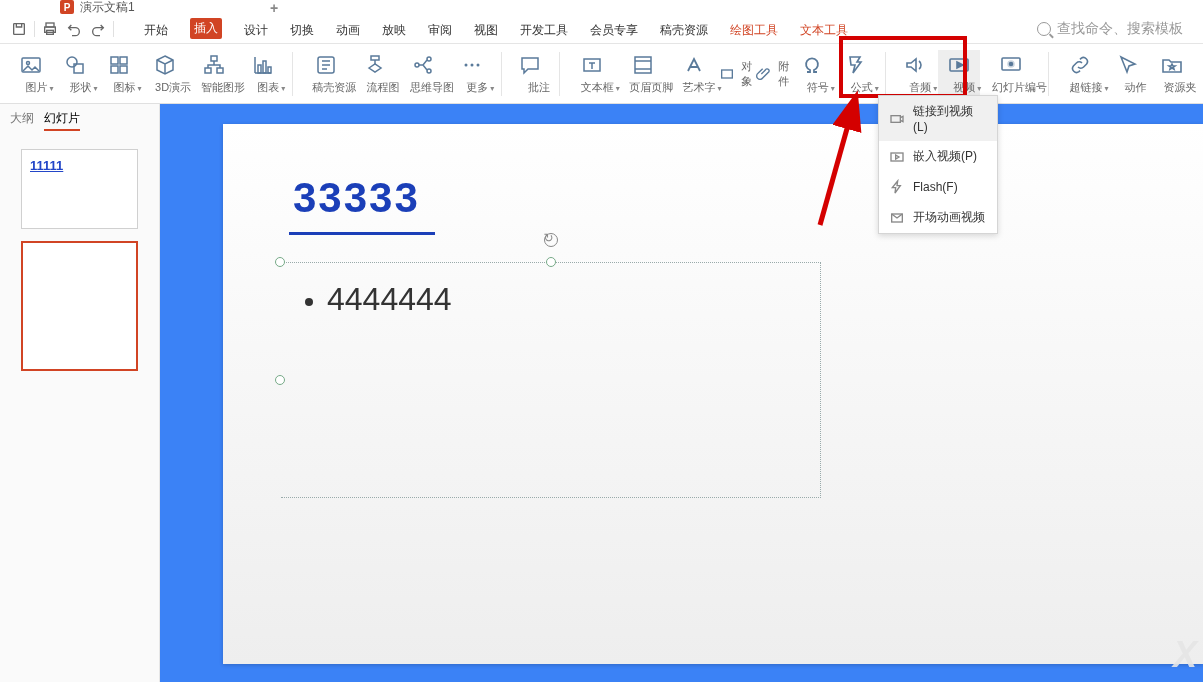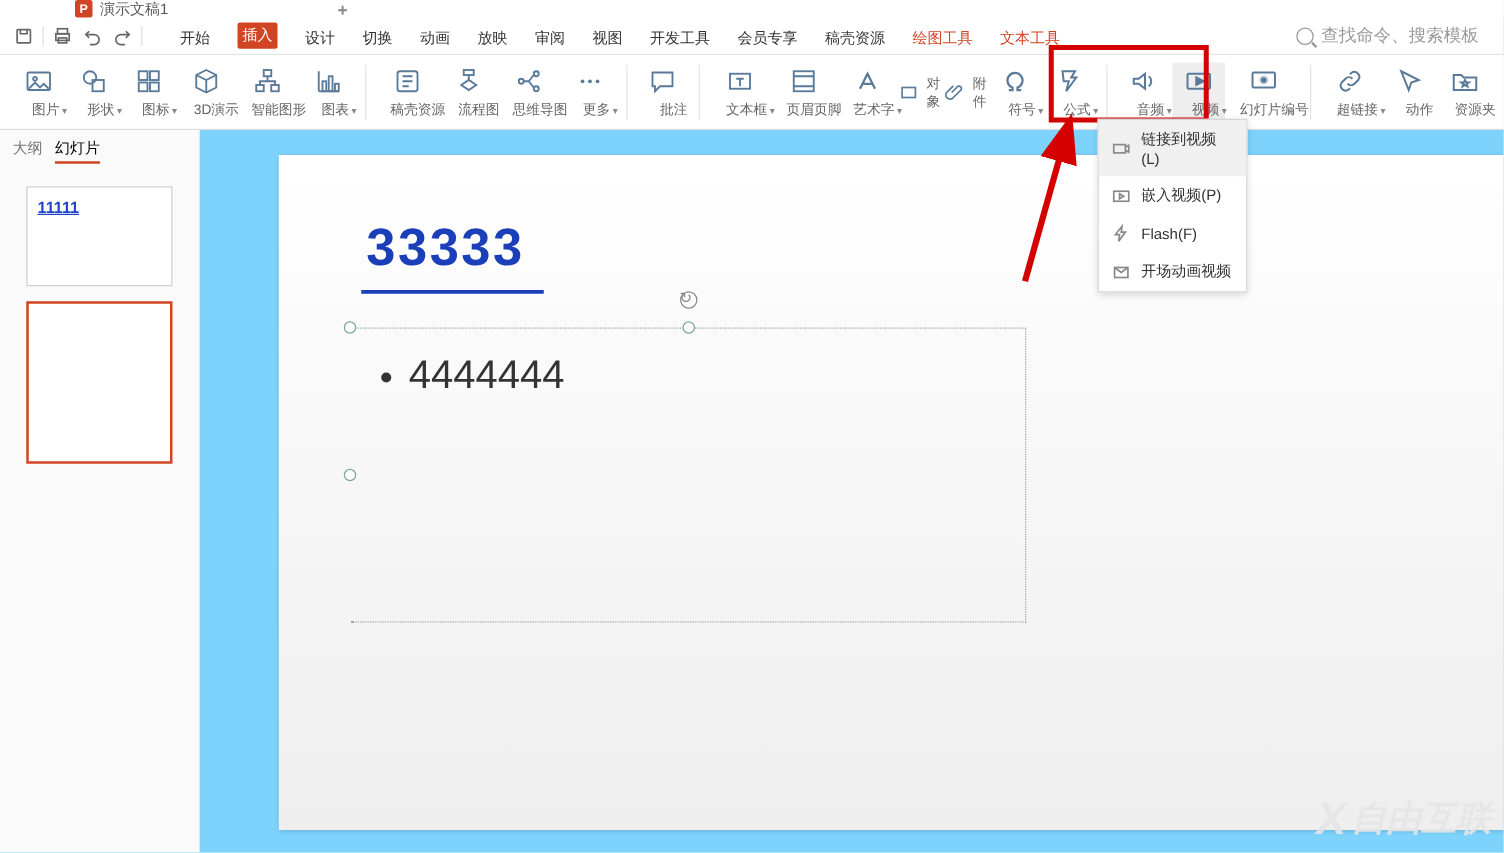--- a/index.html
+++ b/index.html
@@ -41,21 +41,21 @@
 .arrow-annot { position: absolute; left: 810px; top: 90px; z-index: 49; pointer-events:none; }
 .arrow-annot svg { width: 60px; height: 140px; }
 
 
 .dropdown { position: absolute; left: 878px; top: 95px; width: 120px; background: #fff; border: 1px solid #d5d5d5; box-shadow: 0 2px 6px rgba(0,0,0,.15); z-index: 60; }
 .dropdown .ditem { display: flex; align-items: center; gap: 8px; padding: 7px 10px; font-size: 12px; color: #333; }
 .dropdown .ditem:first-child { background: #f0f0f0; }
 .dropdown .dico { width: 16px; height: 16px; color: #888; display: inline-flex; align-items: center; justify-content: center; }
 
 
-.workspace { display: flex; height: calc(100% - 104px); background: #7dd3fc; }
+.workspace { display: flex; height: calc(100% - 104px); background: #3b82f6; }
 .side-panel { width: 160px; background: #fafafa; border-right: 1px solid #e6e6e6; }
 .side-tabs { display:flex; gap:10px; font-size:12px; color:#777; padding:6px 10px; }
 .side-tabs .tab.sel { color:#000; border-bottom:2px solid #d14424; padding-bottom:2px; }
 .thumb { margin: 12px 21px; background:#fff; border:1px solid #d0d0d0; height:80px; padding:8px; }
 .thumb.sel { border:2px solid #d14424; height:130px; }
 .thumb .ttitle { color:#2346c8; font-size:13px; font-weight:bold; text-decoration:underline; }
 
 .canvas-area { flex:1; position:relative; display:flex; justify-content:flex-end; align-items:flex-start; padding-top:20px; }
 .slide { position:relative; width:980px; height:540px; background:linear-gradient(#ffffff,#eeeeee); box-shadow:0 1px 4px rgba(0,0,0,.2); }
 .slide-title { position:absolute; left:70px; top:50px; color:#1b3fb8; font-size:42px; font-weight:bold; letter-spacing:2px; }
@@ -475,14 +475,13 @@
           <rect x="4" y="6" width="16" height="12"></rect>
           <path d="M4 6l8 6 8-6"></path>
         </svg>
       </span>
     <span>开场动画视频</span>
   </div>
 </div>
 
 <div class="watermark">
   <span class="xmark">X</span>
-  <span>自由互联</span>
 </div>
 
 </body></html>

